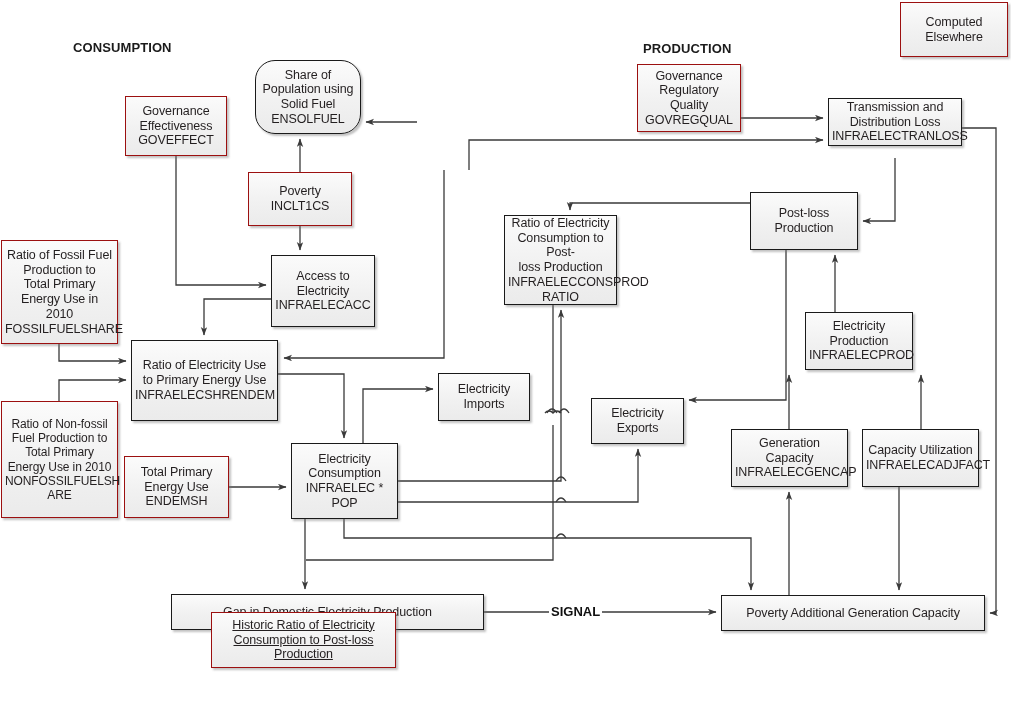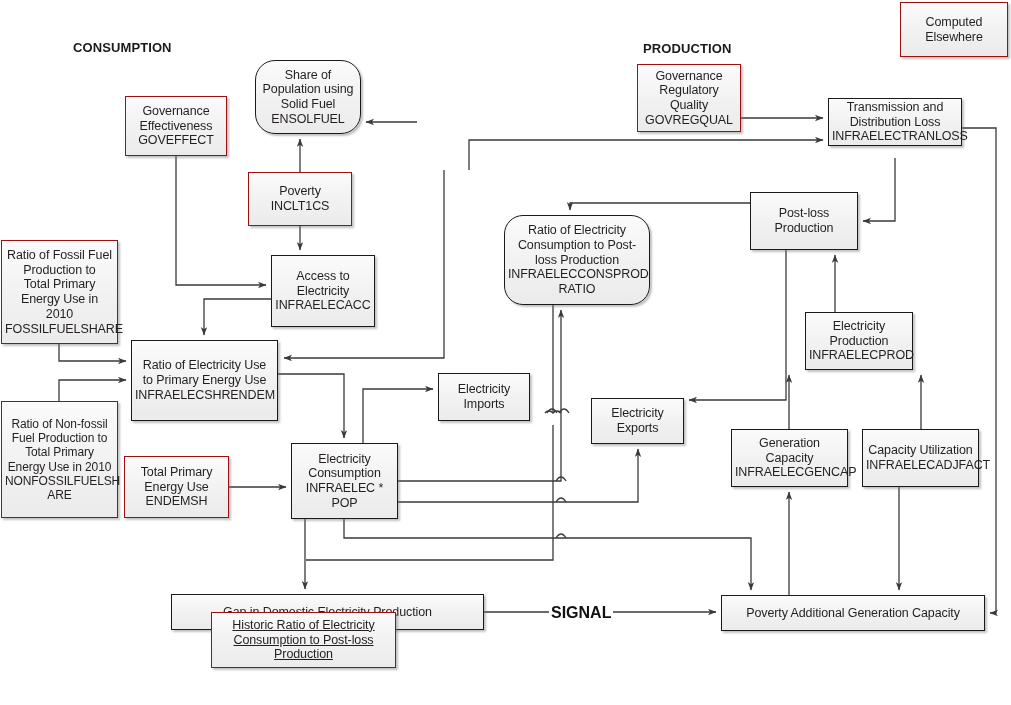--- a/index.html
+++ b/index.html
@@ -31,21 +31,21 @@
   .section-title{
     position:absolute;
     font-weight:bold;
     font-size:13px;
     color:#1b1b1b;
     letter-spacing:0.1px;
   }
   .edge-label{
     position:absolute;
     font-weight:bold;
-    font-size:16px;
+    font-size:13px;
     background:#ffffff;
     padding:0 2px;
     color:#111;
   }
 </style>
 </head>
 <body>
 
 <div id="canvas">
 
@@ -168,21 +168,21 @@
   <div class="node red" style="left:217px;top:172px;width:104px;height:54px;margin-left:31px;">
     <span class="txt">Poverty
 INCLT1CS</span>
   </div>
 
   <div class="node" style="left:750px;top:192px;width:108px;height:58px;">
     <span class="txt">Post-loss
 Production</span>
   </div>
 
-  <div class="node" style="left:504px;top:215px;width:146px;height:90px;border-radius:19px;">
+  <div class="node" style="left:504px;top:215px;width:113px;height:90px;">
     <span class="txt">Ratio of Electricity
 Consumption to Post-
 loss Production
 INFRAELECCONSPROD
 RATIO</span>
   </div>
 
   <div class="node red" style="left:1px;top:240px;width:117px;height:104px;">
     <span class="txt">Ratio of Fossil Fuel
 Production to

